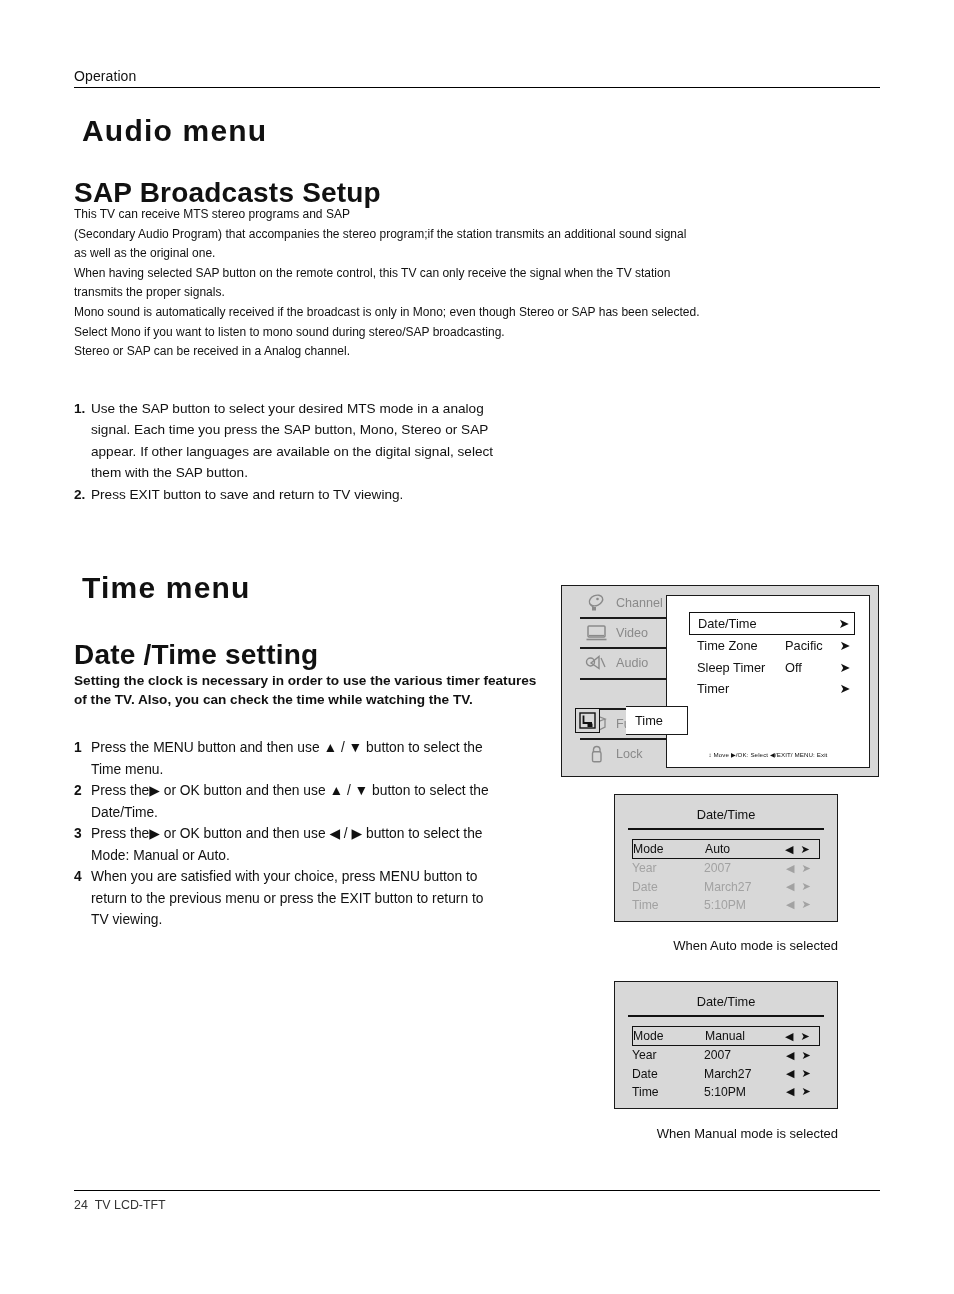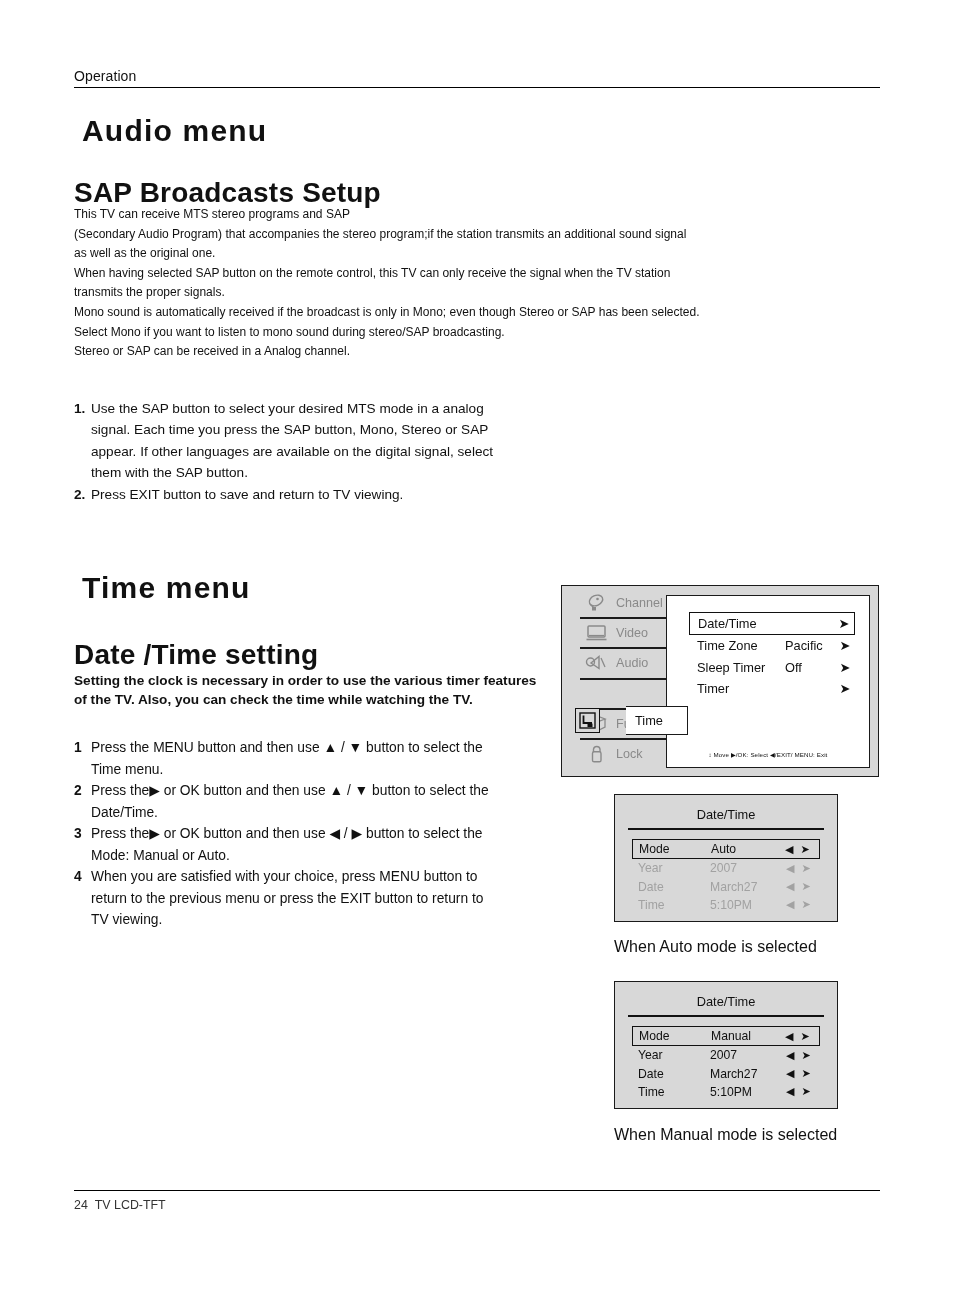--- a/index.html
+++ b/index.html
@@ -263,36 +263,35 @@
   .dt-rows {
     margin: 9px 17px 0 17px;
   }
   .dt-row {
     display: flex;
     align-items: center;
     height: 18.4px;
     font-size: 12.2px;
     color: #111;
     box-sizing: border-box;
-    padding-left: 6px;
   }
   .dt-row.selected {
     border: 1.5px solid #111;
     height: 20px;
   }
   .dt-row.dim { color: #a2a2a2; }
   .dt-label { flex: 0 0 72px; }
   .dt-value { flex: 1 1 auto; }
   .dt-arrows { flex: 0 0 auto; width: 34px; text-align: left; letter-spacing: 2px; font-size: 11px; }
 
   .osd-caption {
     position: absolute;
-    font-size: 16px;
-    color: #111;
-    text-align: left;
+    font-size: 13px;
+    color: #111;
+    text-align: right;
     width: 224px;
   }
   #caption-auto   { left: 614px; top: 938px; }
   #caption-manual { left: 614px; top: 1126px; }
 
   
   .page-footer {
     position: absolute;
     left: 74px;
     top: 1190px;

